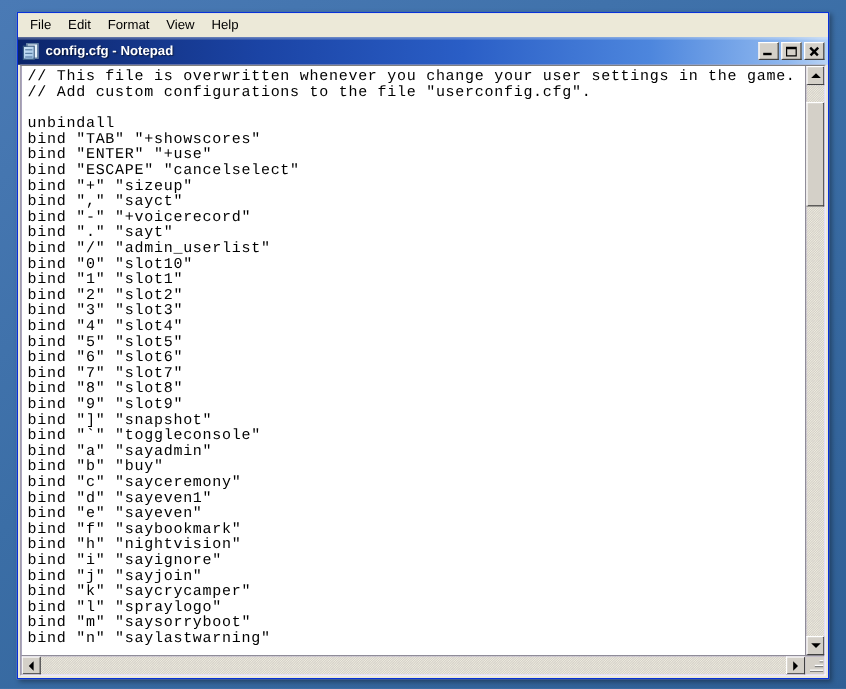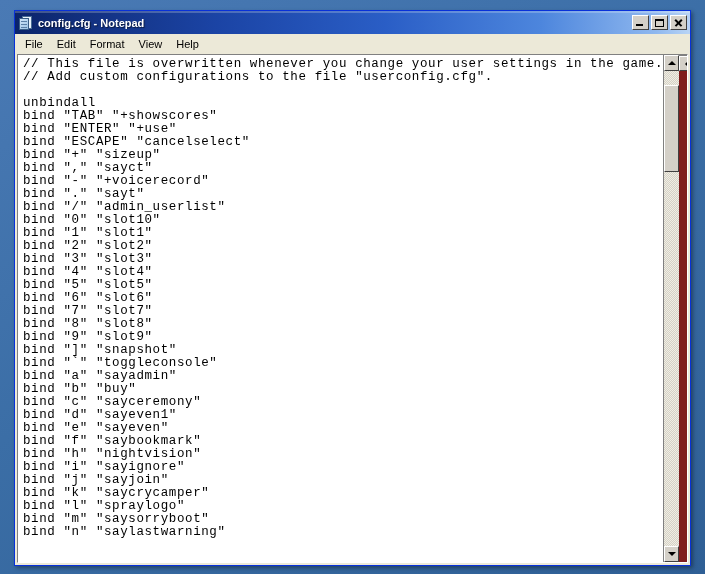--- a/index.html
+++ b/index.html
@@ -165,25 +165,25 @@
     cursor: default;
     white-space: nowrap;
   }
 
   
   #client {
     flex: 1 1 auto;
     margin: 0 2px 2px 2px;
     border: 1px solid;
     border-color: #808080 #ffffff #ffffff #808080;
-    background: #7f1d1d;
-    position: relative;
-    box-sizing: border-box;
-    display: flex;
-    flex-direction: row;
+    background: #c4b5fd;
+    position: relative;
+    box-sizing: border-box;
+    display: flex;
+    flex-direction: column;
     overflow: hidden;
   }
   #text-row {
     flex: 1 1 auto;
     display: flex;
     min-height: 0;
   }
   #textarea {
     flex: 1 1 auto;
     background: #ffffff;
@@ -281,46 +281,46 @@
   #sizegrip i.g1 { width: 11px; bottom: 3px; }
   #sizegrip i.g2 { width: 7px;  bottom: 7px; }
   #sizegrip i.g3 { width: 3px;  bottom: 11px; }
 </style>
 </head>
 <body>
 
 <div id="desktop">
 
   <div id="window">
+
+    <div id="menubar">
+      <span class="menu-item">File</span>
+      <span class="menu-item">Edit</span>
+      <span class="menu-item">Format</span>
+      <span class="menu-item">View</span>
+      <span class="menu-item">Help</span>
+    </div>
 
     <div id="titlebar">
       <span class="title-icon">
         <span class="pg-back"></span>
         <span class="pg-front"></span>
       </span>
       <span id="title-text">config.cfg - Notepad</span>
       <span class="title-buttons">
         <span class="tbtn min">
             <span class="g"></span>
           </span>
         <span class="tbtn max">
             <span class="g"></span>
           </span>
         <span class="tbtn close">
             <span class="g"></span>
           </span>
       </span>
-    </div>
-
-    <div id="menubar">
-      <span class="menu-item">File</span>
-      <span class="menu-item">Edit</span>
-      <span class="menu-item">Format</span>
-      <span class="menu-item">View</span>
-      <span class="menu-item">Help</span>
     </div>
 
     <div id="client">
 
       <div id="text-row">
 
         <div id="textarea">
           <div id="text-content">// This file is overwritten whenever you change your user settings in the game.
 // Add custom configurations to the file "userconfig.cfg".
 

